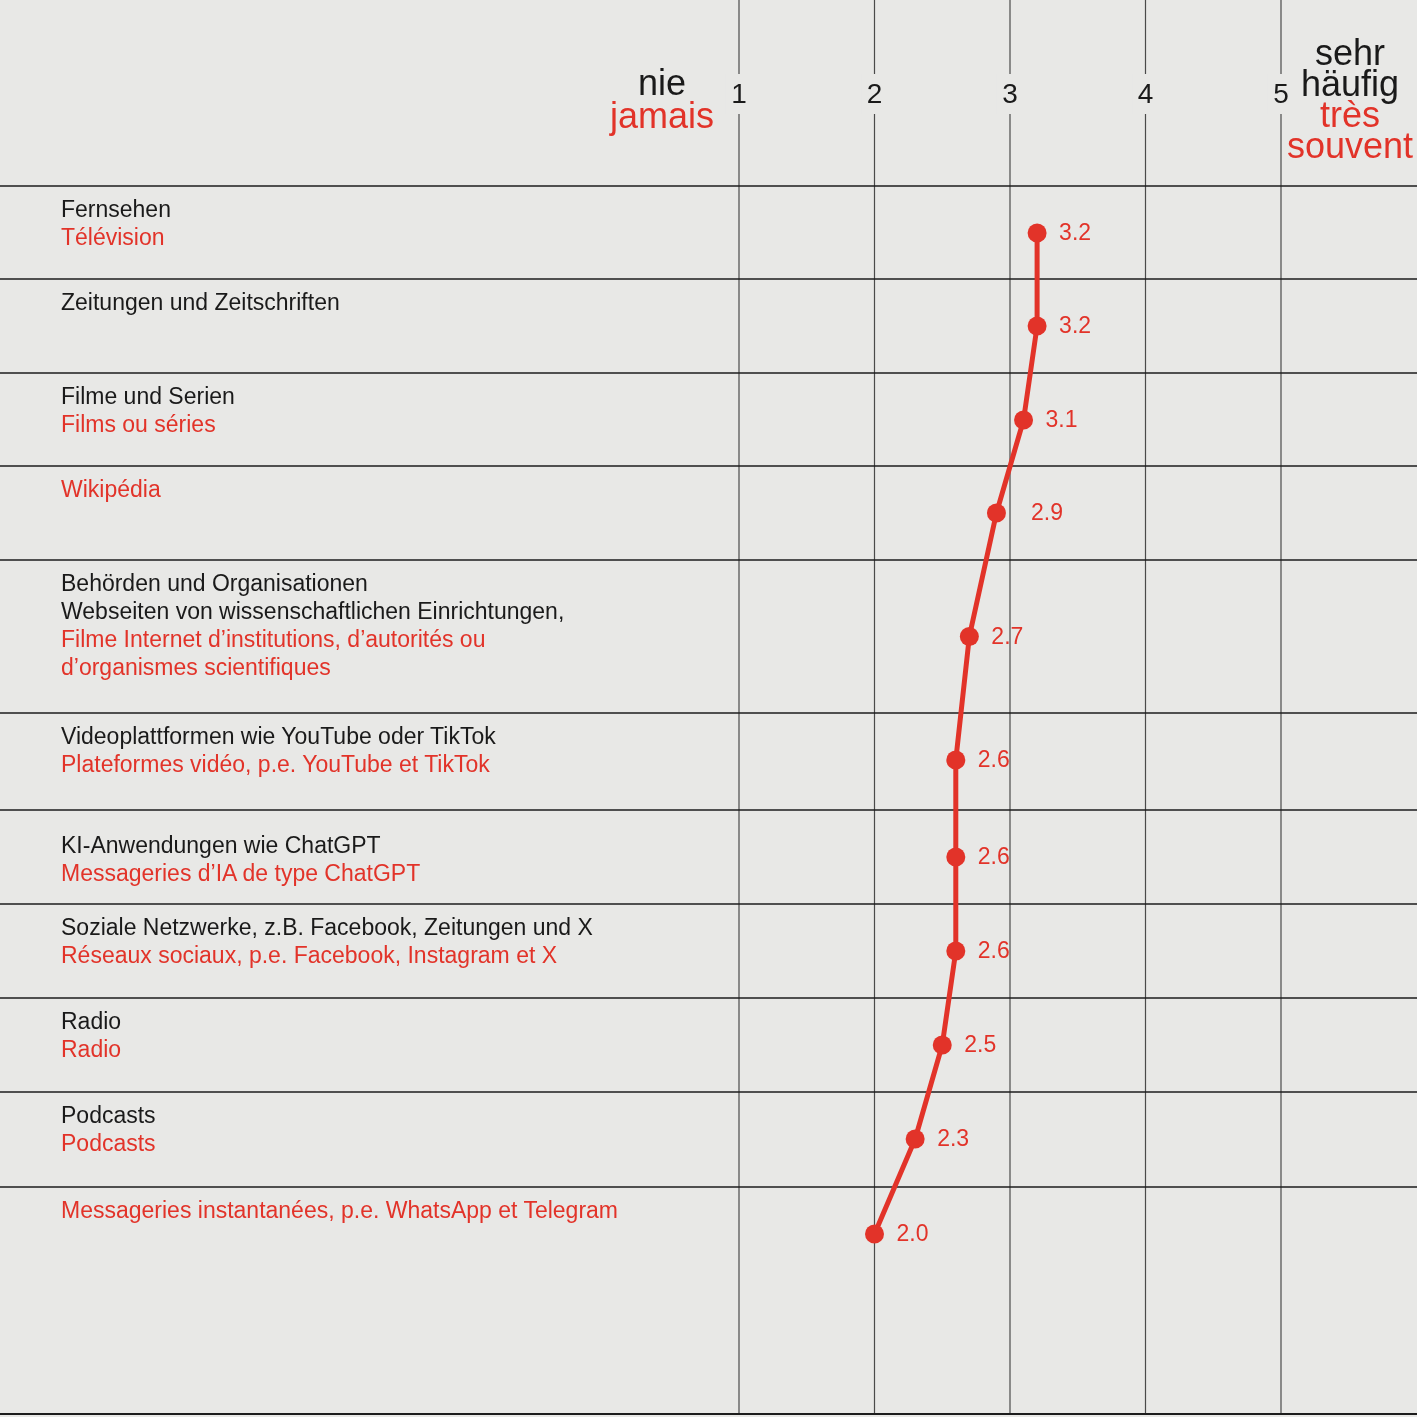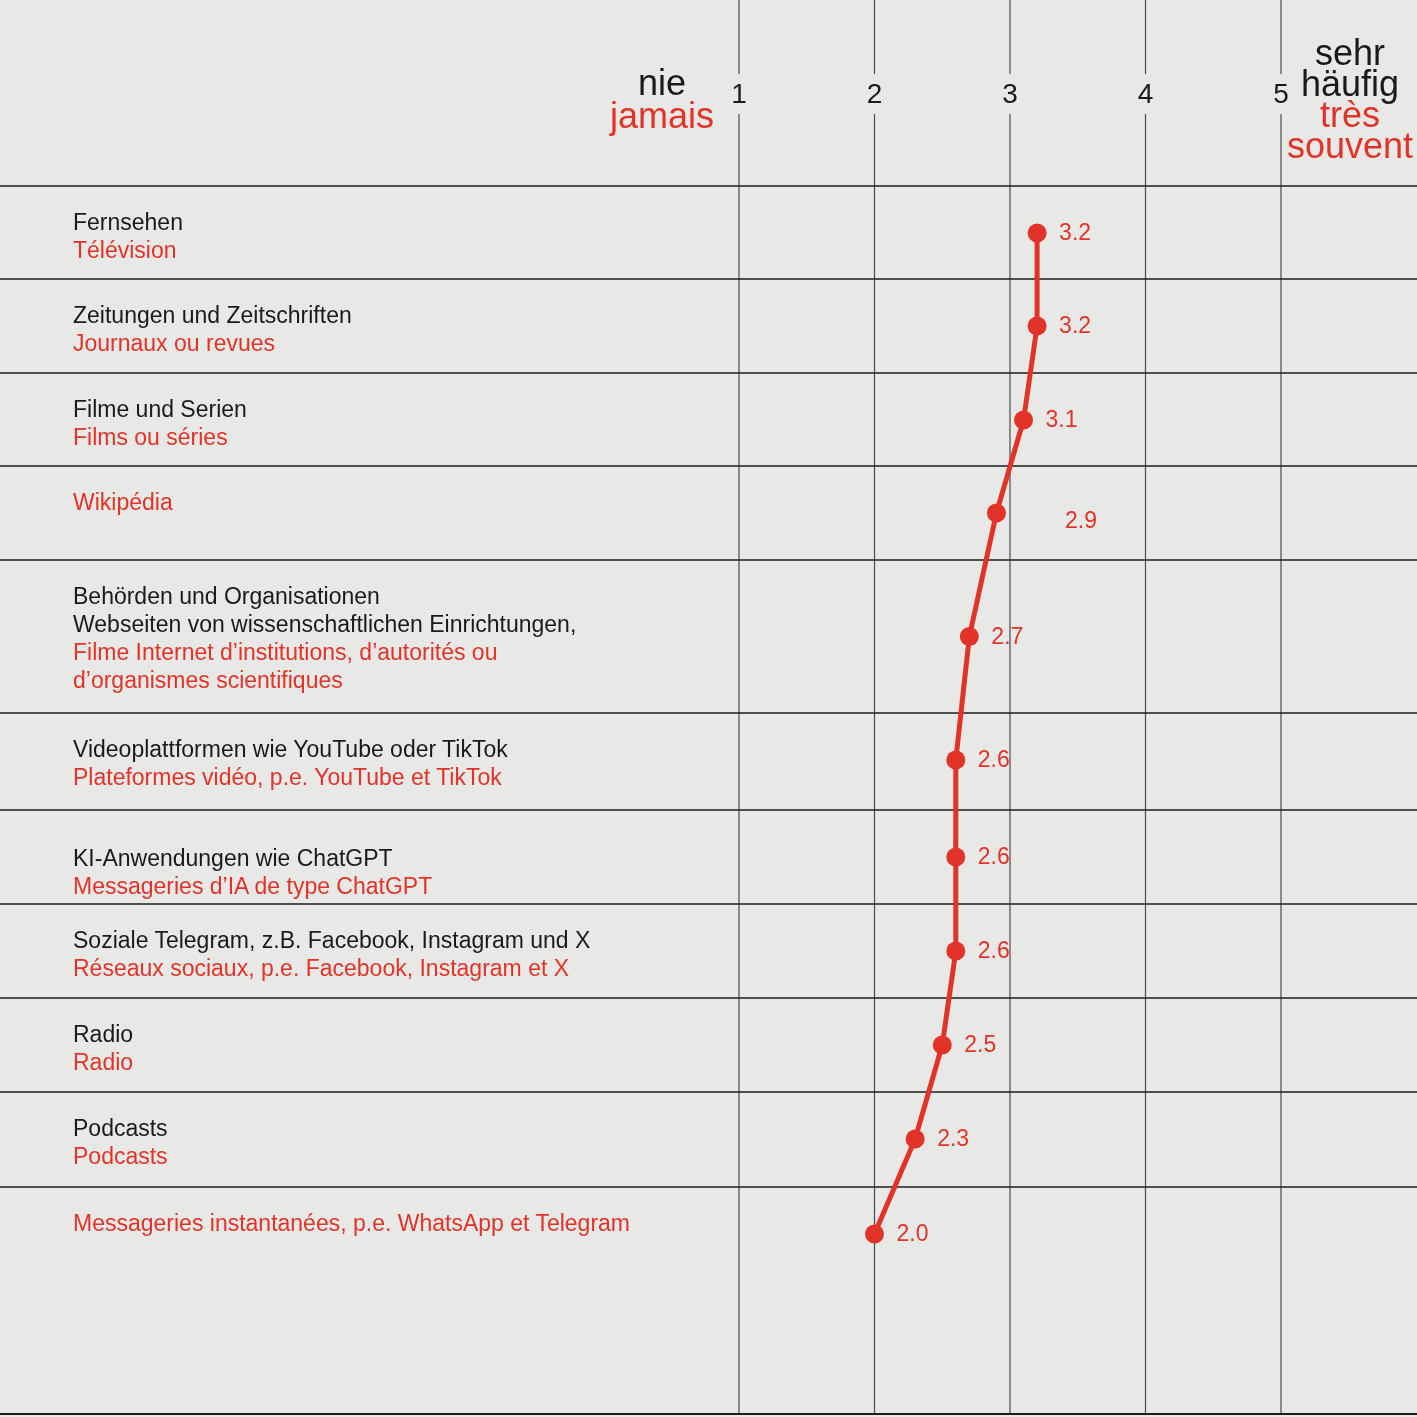--- a/index.html
+++ b/index.html
@@ -17,22 +17,22 @@
   .hdr-max{left:1284px;top:37px;width:132px;line-height:31px;}
   .de{color:var(--text,#1a1a1a);}
   .fr{color:var(--accent,#e23329);}
   .tick{
     position:absolute;transform:translateX(-50%);
     top:74px;height:40px;line-height:40px;
     padding:0 6px;background:var(--bg,#e8e8e6);
     font-size:28px;color:var(--text,#1a1a1a);
   }
   .row{
-    position:absolute;left:12px;width:724px;
-    padding:22px 0 0 61px;box-sizing:border-box;
+    position:absolute;left:0;width:724px;
+    padding:9px 0 0 61px;box-sizing:border-box;
   }
   .row div{font-size:23px;line-height:28px;white-space:nowrap;}
   .value-label{
     position:absolute;transform:translateY(-52%);
     font-size:23px;color:var(--accent,#e23329);white-space:nowrap;
   }
 </style>
 </head>
 <body>
 
@@ -86,21 +86,20 @@
       <span class="tick" style="left: 1145.5px;">4</span>
       <span class="tick" style="left: 1281px;">5</span>
     </div>
   <div id="rows">
       <div class="row" style="top: 186px;">
         <div class="de">Fernsehen</div>
         <div class="fr">Télévision</div>
       </div>
       <div class="row" style="top: 279px;">
         <div class="de">Zeitungen und Zeitschriften</div>
-        <div class="fr">Journaux ou revues</div>
       </div>
       <div class="row" style="top: 373px;">
         <div class="de">Filme und Serien</div>
         <div class="fr">Films ou séries</div>
       </div>
       <div class="row" style="top: 466px;">
         <div class="fr">Wikipédia</div>
       </div>
       <div class="row" style="top: 560px;">
         <div class="de">Behörden und Organisationen</div>
@@ -110,40 +109,40 @@
       </div>
       <div class="row" style="top: 713px;">
         <div class="de">Videoplattformen wie YouTube oder TikTok</div>
         <div class="fr">Plateformes vidéo, p.e. YouTube et TikTok</div>
       </div>
       <div class="row" style="top: 810px; margin-top: 12px;">
         <div class="de">KI-Anwendungen wie ChatGPT</div>
         <div class="fr">Messageries d’IA de type ChatGPT</div>
       </div>
       <div class="row" style="top: 904px;">
-        <div class="de">Soziale Telegram, z.B. Facebook, Instagram und X</div>
+        <div class="de">Soziale Netzwerke, z.B. Facebook, Zeitungen und X</div>
         <div class="fr">Réseaux sociaux, p.e. Facebook, Instagram et X</div>
       </div>
       <div class="row" style="top: 998px;">
         <div class="de">Radio</div>
         <div class="fr">Radio</div>
       </div>
       <div class="row" style="top: 1092px;">
         <div class="de">Podcasts</div>
         <div class="fr">Podcasts</div>
       </div>
       <div class="row" style="top: 1187px;">
         <div class="fr">Messageries instantanées, p.e. WhatsApp et Telegram</div>
       </div>
     </div>
   <div id="value-labels">
       <span class="value-label" style="left: 1059.1px; top: 233px;">3.2</span>
       <span class="value-label" style="left: 1059.1px; top: 326px;">3.2</span>
       <span class="value-label" style="left: 1045.55px; top: 420px;">3.1</span>
-      <span class="value-label" style="left: 1065px; top: 513px; margin-top: 8px;">2.9</span>
+      <span class="value-label" style="left: 1031px; top: 513px;">2.9</span>
       <span class="value-label" style="left: 991.35px; top: 636.5px;">2.7</span>
       <span class="value-label" style="left: 977.8px; top: 760px;">2.6</span>
       <span class="value-label" style="left: 977.8px; top: 857px;">2.6</span>
       <span class="value-label" style="left: 977.8px; top: 951px;">2.6</span>
       <span class="value-label" style="left: 964.25px; top: 1045px;">2.5</span>
       <span class="value-label" style="left: 937.15px; top: 1139px;">2.3</span>
       <span class="value-label" style="left: 896.5px; top: 1234px;">2.0</span>
     </div>
 </div>
 

